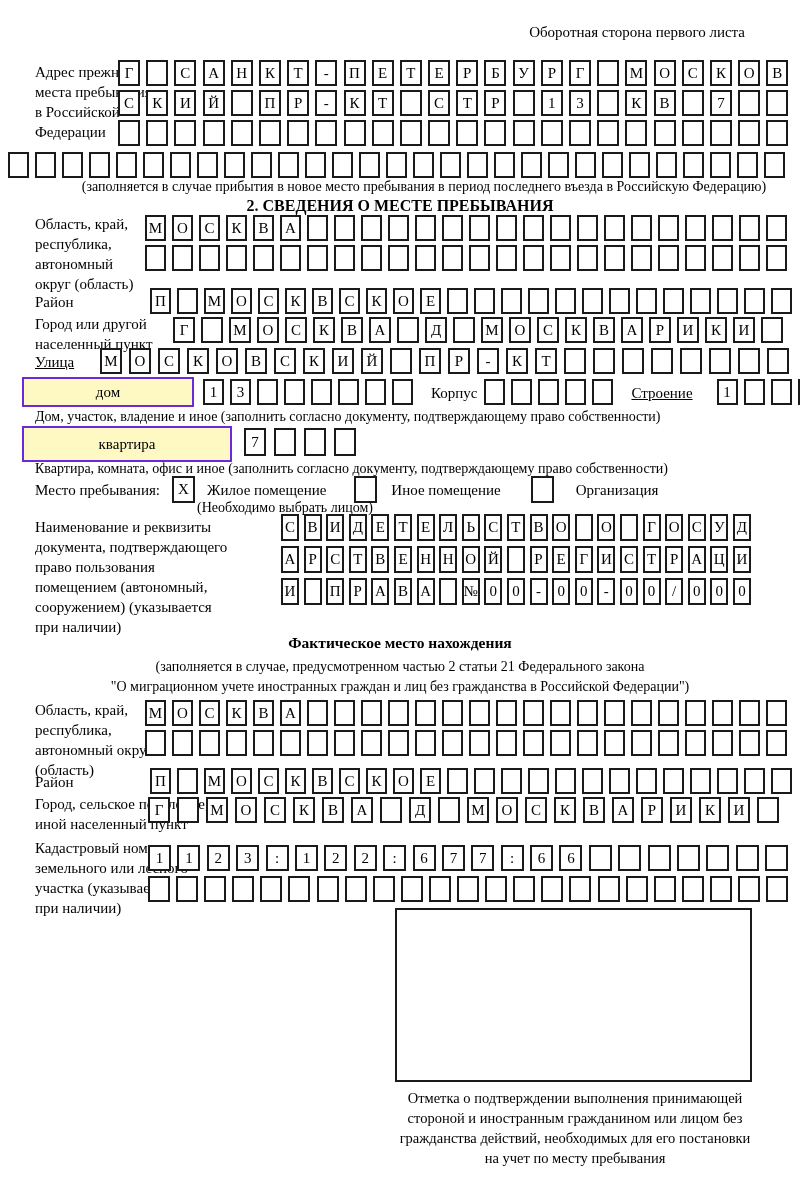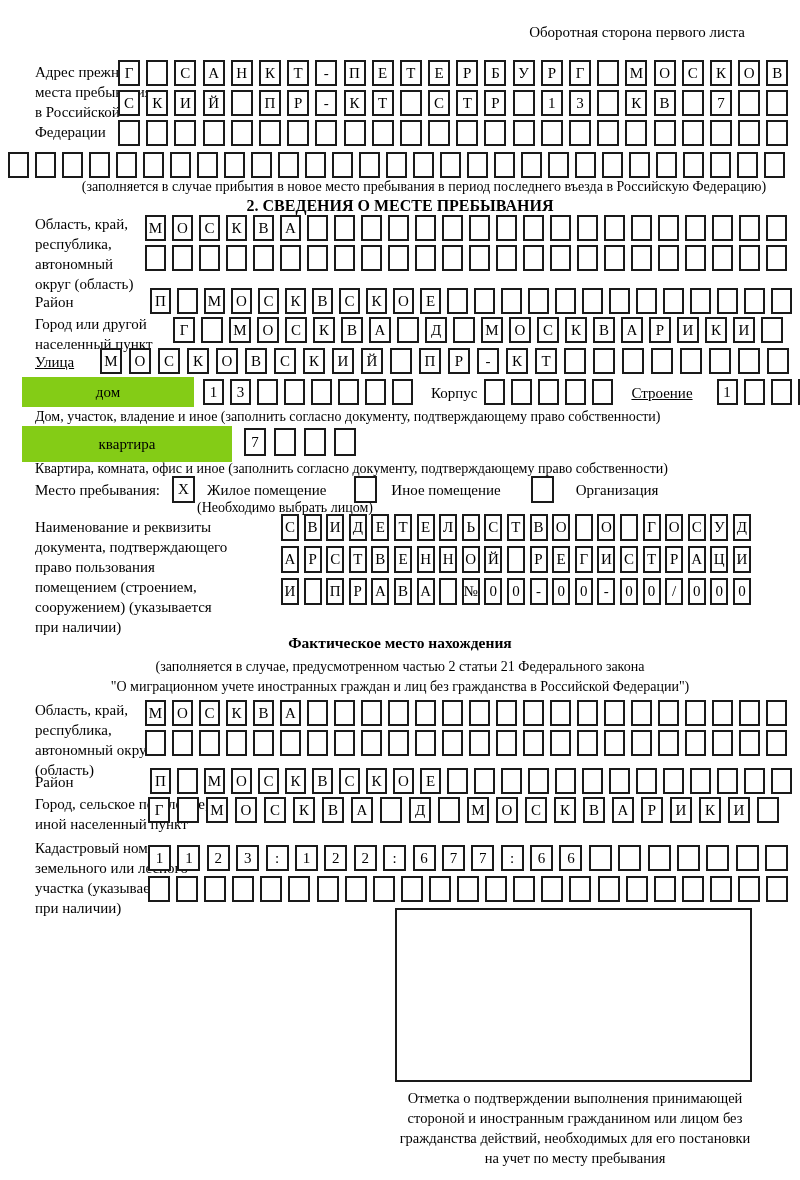--- a/index.html
+++ b/index.html
@@ -18,21 +18,21 @@
   .boxrow { display:flex; align-items:flex-start; }
   .gridcol { display:flex; flex-direction:column; row-gap:4px; }
   .cbox {
     flex:none; box-sizing:border-box;
     width:var(--bw,21px); height:var(--bh,26px);
     border:2px solid #1a1a1a; margin-right:var(--gap,6px);
     display:flex; align-items:center; justify-content:center;
     font-size:15px; background:#fff;
   }
   .labelbox {
-    box-sizing:border-box; border:2px solid #84cc16; background:#84cc16;
+    box-sizing:border-box; border:2px solid #6d28d9; background:#fef9c3;
     display:flex; align-items:center; justify-content:center; font-size:15px;
   }
   .checkbox {
     flex:none; box-sizing:border-box; width:23px; height:27px;
     border:2px solid #1a1a1a; background:#fff;
     display:inline-flex; align-items:center; justify-content:center; font-size:15px;
   }
   .bigbox { box-sizing:border-box; border:2px solid #1a1a1a; background:#fff; }
   .caption div { font-size:14.5px; line-height:20px; }
 </style>
@@ -363,21 +363,21 @@
     <span class="lbl" style="margin-left:14px;">Иное помещение</span>
     <span class="checkbox" style="margin-left:30px;"></span>
     <span class="lbl" style="margin-left:22px;">Организация</span>
   </div>
   <div class="abs note" style="left:155px; top:500px; width:260px; text-align:center;">(Необходимо выбрать лицом)</div>
 
   <div class="abs lines" style="left:35px; top:517px; line-height:20.5px;">
     <div>Наименование и реквизиты</div>
     <div>документа, подтверждающего</div>
     <div>право пользования</div>
-    <div>помещением (строением,</div>
+    <div>помещением (автономный,</div>
     <div>сооружением) (указывается</div>
     <div>при наличии)</div>
   </div>
   <div class="abs gridcol" style="left:281px; top:514px; row-gap:5px;">
     <div class="boxrow" style="--bw:18px; --gap:4.6px; --bh:27px;">
         <span class="cbox">С</span>
         <span class="cbox">В</span>
         <span class="cbox">И</span>
         <span class="cbox">Д</span>
         <span class="cbox">Е</span>

